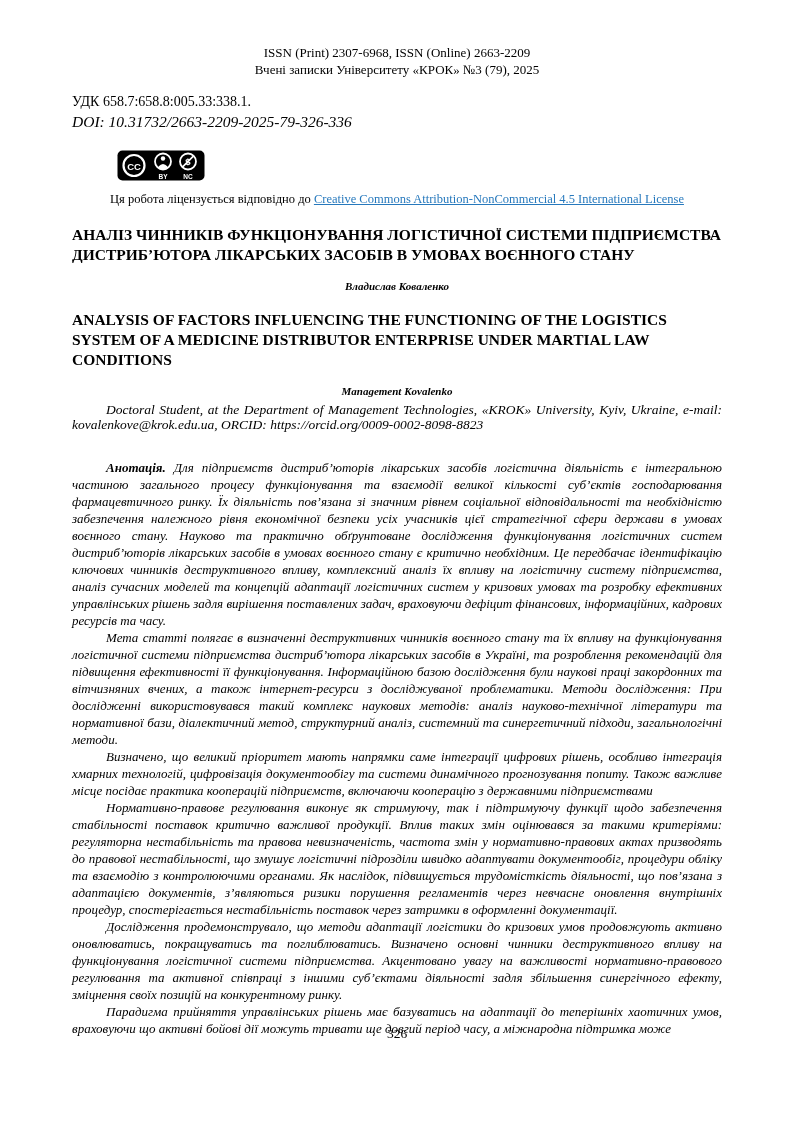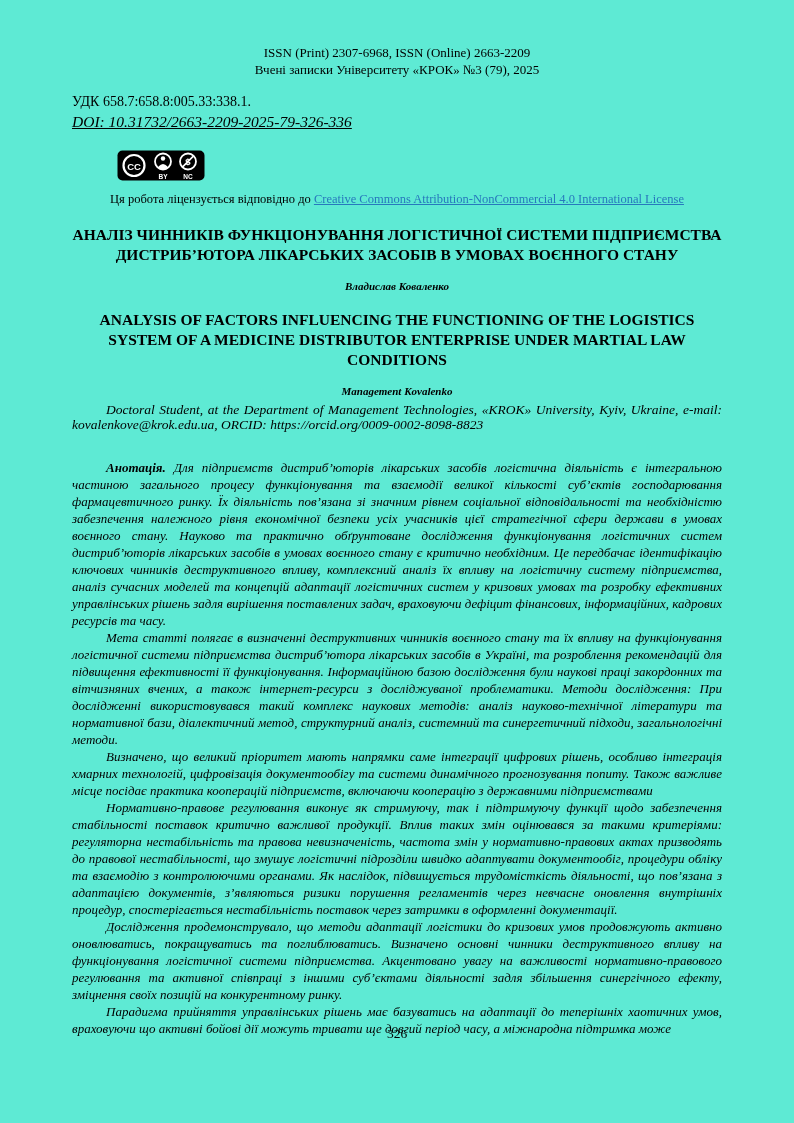--- a/index.html
+++ b/index.html
@@ -1,31 +1,31 @@
 <!DOCTYPE html>
 <html><head>
 <meta charset="utf-8">
 <style>
   html,body { margin:0; padding:0; background:#e8e8e8; }
   .page {
-    width:794px; height:1123px; margin:0 auto; background:#5eead4;
+    width:794px; height:1123px; margin:0 auto; background:#ffffff;
     position:relative; box-sizing:border-box; padding:44px 72px 0 72px;
     font-family:"Liberation Serif", serif; color:#000; overflow:hidden;
   }
   .journal-header { text-align:center; font-size:13px; line-height:17px; }
   .udk { margin-top:14px; font-size:14px; line-height:19px; }
-  .doi { font-style:italic; font-size:15.5px; line-height:21px;text-decoration:underline; }
+  .doi { font-style:italic; font-size:15.5px; line-height:21px; }
   .meta-row { margin-top:18px; display:flex; }
   .dates { font-style:italic; font-size:13.5px; line-height:17px; flex:0 0 280px; }
   .license-block { flex:1; }
   .badge { display:inline-block;padding-left:45px; }
   .badge svg { display:block; }
   .license-text { text-align:center; font-size:12.5px; line-height:14.5px; margin-top:7px; }
   .license-link { color:#2779BD; text-decoration:underline; cursor:pointer; }
-  .title { margin-top:18px; text-align:center; font-weight:bold; font-size:15.5px; line-height:20px; }
+  .title { margin-top:18px; font-weight:bold; font-size:15.5px; line-height:20px; }
   .title-en { margin-top:14px; }
   .author { text-align:center; font-weight:bold; font-style:italic; font-size:11px; line-height:19px; margin-top:12px; }
   .affiliation { font-style:italic; font-size:13.5px; line-height:15.5px; text-align:justify; text-indent:34px; margin-top:1px; }
   .abstract { margin-top:26px; }
   .abstract p { margin:0; font-style:italic; font-size:13px; line-height:17px; text-align:justify; text-indent:34px; }
   .abstract-label { font-weight:bold; }
   .page-number { position:absolute; top:1026px; left:0; width:100%; text-align:center; font-size:13.5px; }
 </style>
 </head>
 <body>
@@ -56,21 +56,21 @@
             <text x="46" y="29" fill="#ffffff" font-size="6.5" font-weight="bold" text-anchor="middle" font-family="Liberation Sans, sans-serif">BY</text>
           </g>
           <g>
             <circle cx="71" cy="11.5" r="8" fill="none" stroke="#ffffff" stroke-width="1.8"></circle>
             <text x="71" y="14.8" fill="#ffffff" font-size="9.5" font-weight="bold" text-anchor="middle" font-family="Liberation Sans, sans-serif">$</text>
             <line x1="65.4" y1="17.1" x2="76.6" y2="5.9" stroke="#ffffff" stroke-width="1.6"></line>
             <text x="71" y="29" fill="#ffffff" font-size="6.5" font-weight="bold" text-anchor="middle" font-family="Liberation Sans, sans-serif">NC</text>
           </g>
         </svg>
       </div>
-      <div class="license-text"><span>Ця робота ліцензується відповідно до </span><span class="license-link">Creative Commons Attribution-NonCommercial 4.0 International License</span></div>
+      <div class="license-text"><span>Ця робота ліцензується відповідно до </span><span class="license-link">Creative Commons Attribution-NonCommercial 4.5 International License</span></div>
     </div>
   </div>
 
   <div class="title">АНАЛІЗ ЧИННИКІВ ФУНКЦІОНУВАННЯ ЛОГІСТИЧНОЇ СИСТЕМИ ПІДПРИЄМСТВА ДИСТРИБ’ЮТОРА ЛІКАРСЬКИХ ЗАСОБІВ В УМОВАХ ВОЄННОГО СТАНУ</div>
   <div class="author">Владислав Коваленко</div>
 
   <div class="title title-en">ANALYSIS OF FACTORS INFLUENCING THE FUNCTIONING OF THE LOGISTICS SYSTEM OF A MEDICINE DISTRIBUTOR ENTERPRISE UNDER MARTIAL LAW CONDITIONS</div>
   <div class="author">Management Kovalenko</div>
   <div class="affiliation">Doctoral Student, at the Department of Management Technologies, «KROK» University, Kyiv, Ukraine, e-mail: kovalenkove@krok.edu.ua, ORCID: https://orcid.org/0009-0002-8098-8823</div>
 

